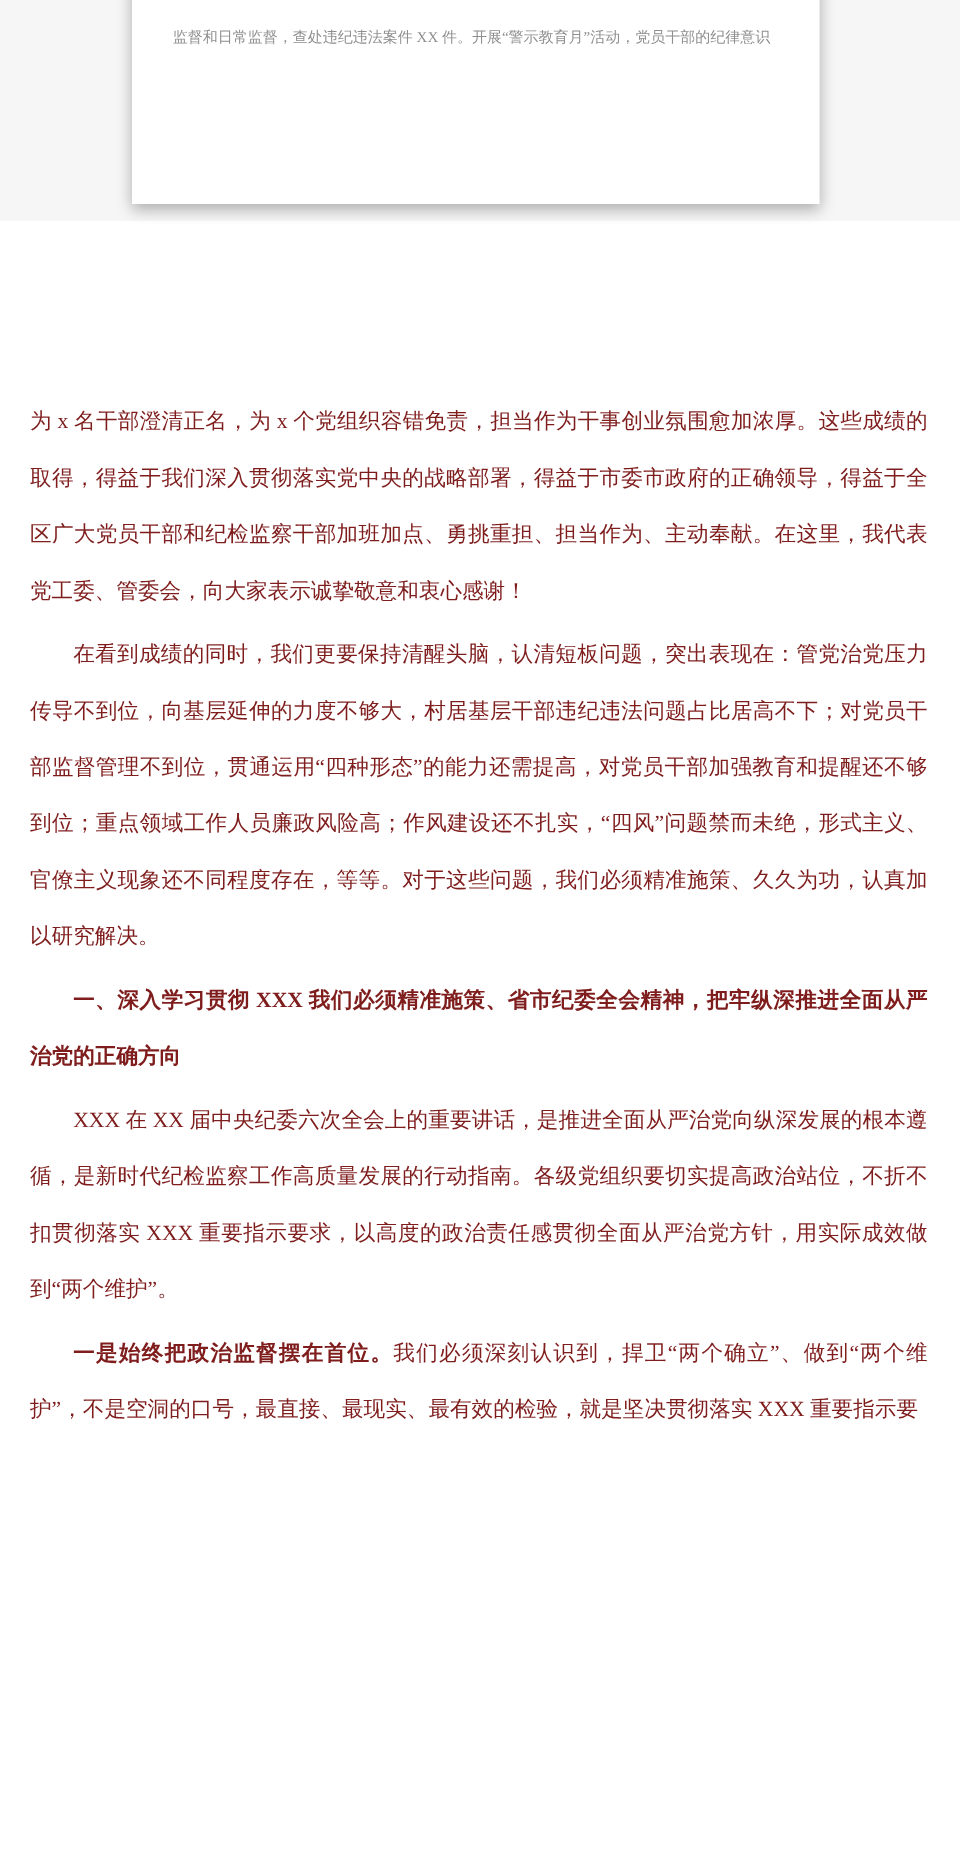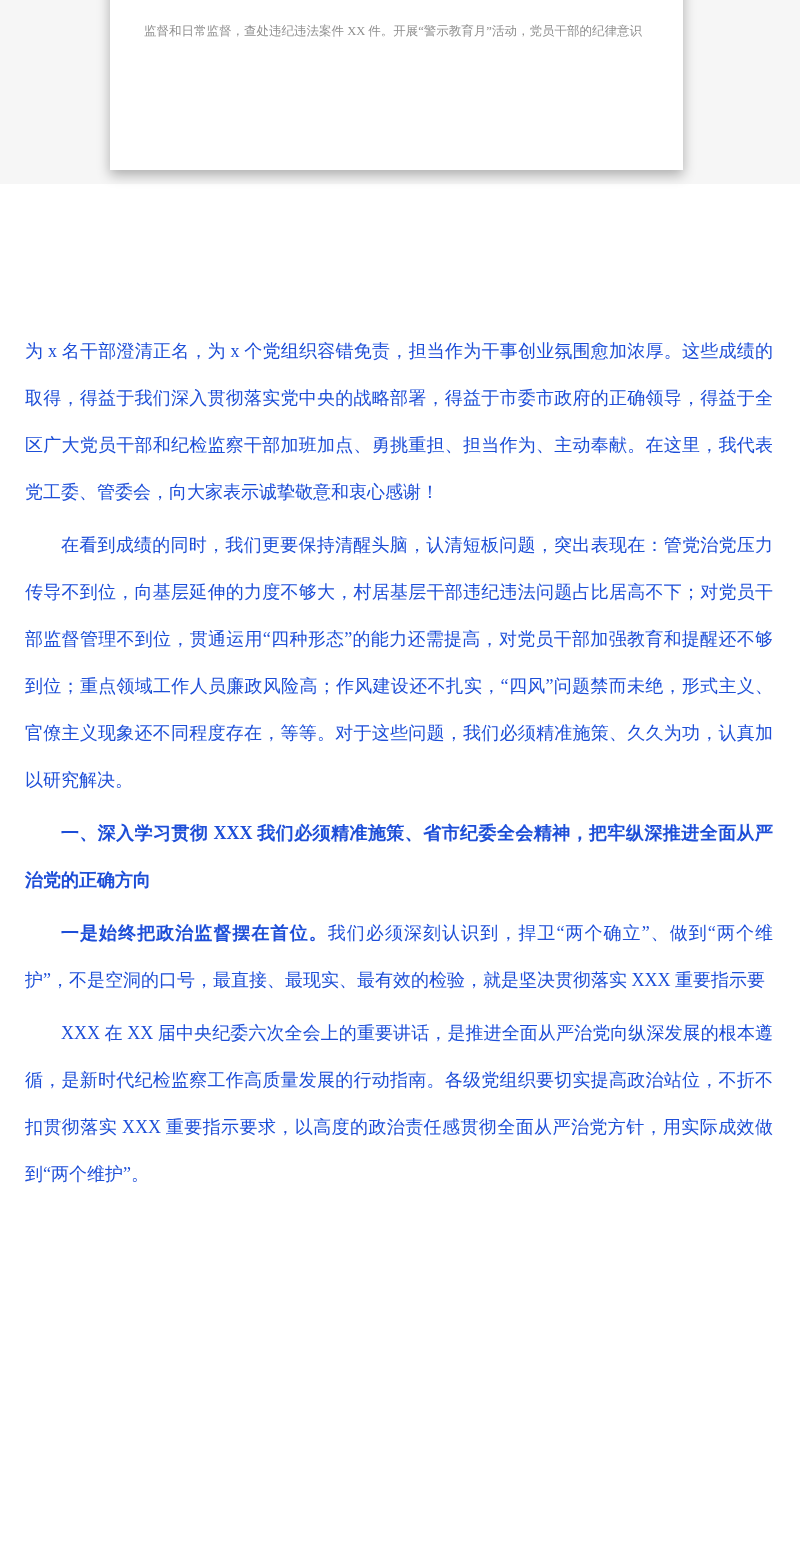--- a/index.html
+++ b/index.html
@@ -29,21 +29,21 @@
     line-height:28px;
     color:#8f8f8f;
   }
   .card-line{margin:0;white-space:nowrap;overflow:hidden;}
   .doc-body{
     position:absolute;
     top:328px;left:25px;
     width:748px;
     font-size:18px;
     line-height:47px;
-    color:#1d4ed8;
+    color:#7f1d1d;
     text-align:justify;
   }
   .para{margin:0 0 6px;text-indent:2em;}
   .para.no-indent{text-indent:0;}
   .bold{font-weight:bold;}
   .footer{
     position:absolute;
     top:1450px;left:0;
     width:800px;
     text-align:center;
@@ -64,21 +64,21 @@
   <div class="page-card">
     <div class="card-text">
       <p class="card-line">监督和日常监督，查处违纪违法案件 XX 件。开展“警示教育月”活动，党员干部的纪律意识</p>
     </div>
   </div>
 
   <div class="doc-body">
     <p class="para no-indent">为 x 名干部澄清正名，为 x 个党组织容错免责，担当作为干事创业氛围愈加浓厚。这些成绩的取得，得益于我们深入贯彻落实党中央的战略部署，得益于市委市政府的正确领导，得益于全区广大党员干部和纪检监察干部加班加点、勇挑重担、担当作为、主动奉献。在这里，我代表党工委、管委会，向大家表示诚挚敬意和衷心感谢！</p>
     <p class="para">在看到成绩的同时，我们更要保持清醒头脑，认清短板问题，突出表现在：管党治党压力传导不到位，向基层延伸的力度不够大，村居基层干部违纪违法问题占比居高不下；对党员干部监督管理不到位，贯通运用“四种形态”的能力还需提高，对党员干部加强教育和提醒还不够到位；重点领域工作人员廉政风险高；作风建设还不扎实，“四风”问题禁而未绝，形式主义、官僚主义现象还不同程度存在，等等。对于这些问题，我们必须精准施策、久久为功，认真加以研究解决。</p>
     <p class="para bold">一、深入学习贯彻 XXX 我们必须精准施策、省市纪委全会精神，把牢纵深推进全面从严治党的正确方向</p>
+    <p class="para">XXX 在 XX 届中央纪委六次全会上的重要讲话，是推进全面从严治党向纵深发展的根本遵循，是新时代纪检监察工作高质量发展的行动指南。各级党组织要切实提高政治站位，不折不扣贯彻落实 XXX 重要指示要求，以高度的政治责任感贯彻全面从严治党方针，用实际成效做到“两个维护”。</p>
     <p class="para"><span class="bold">一是始终把政治监督摆在首位。</span><span>我们必须深刻认识到，捍卫“两个确立”、做到“两个维护”，不是空洞的口号，最直接、最现实、最有效的检验，就是坚决贯彻落实 XXX 重要指示要</span></p>
-    <p class="para">XXX 在 XX 届中央纪委六次全会上的重要讲话，是推进全面从严治党向纵深发展的根本遵循，是新时代纪检监察工作高质量发展的行动指南。各级党组织要切实提高政治站位，不折不扣贯彻落实 XXX 重要指示要求，以高度的政治责任感贯彻全面从严治党方针，用实际成效做到“两个维护”。</p>
   </div>
 
   <div class="footer">
     <span class="gap">剩余6页</span><span>下载后可查阅</span>
   </div>
 
 </div>
 
 </body></html>

